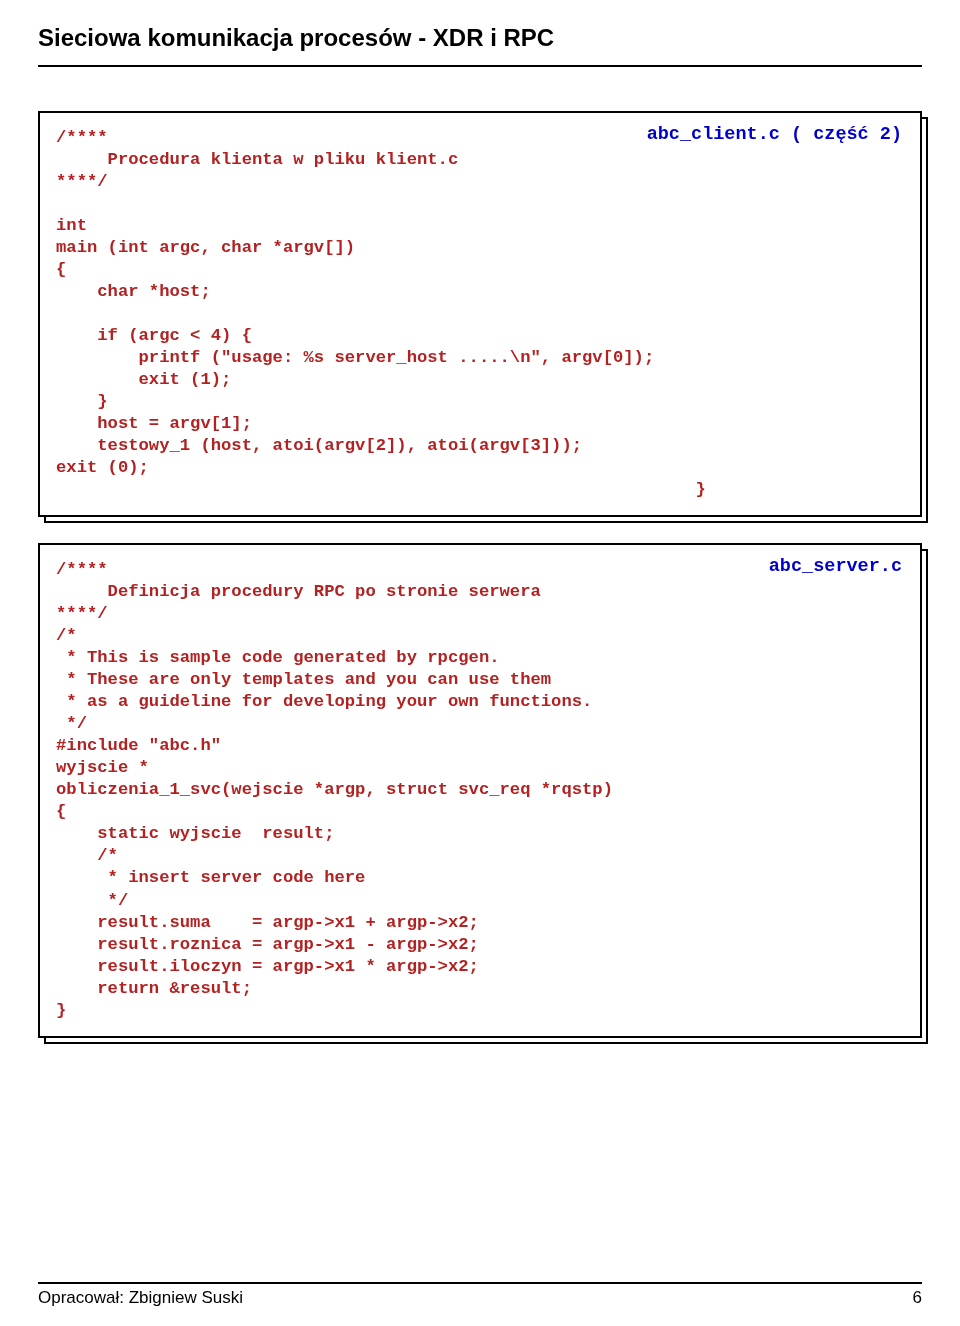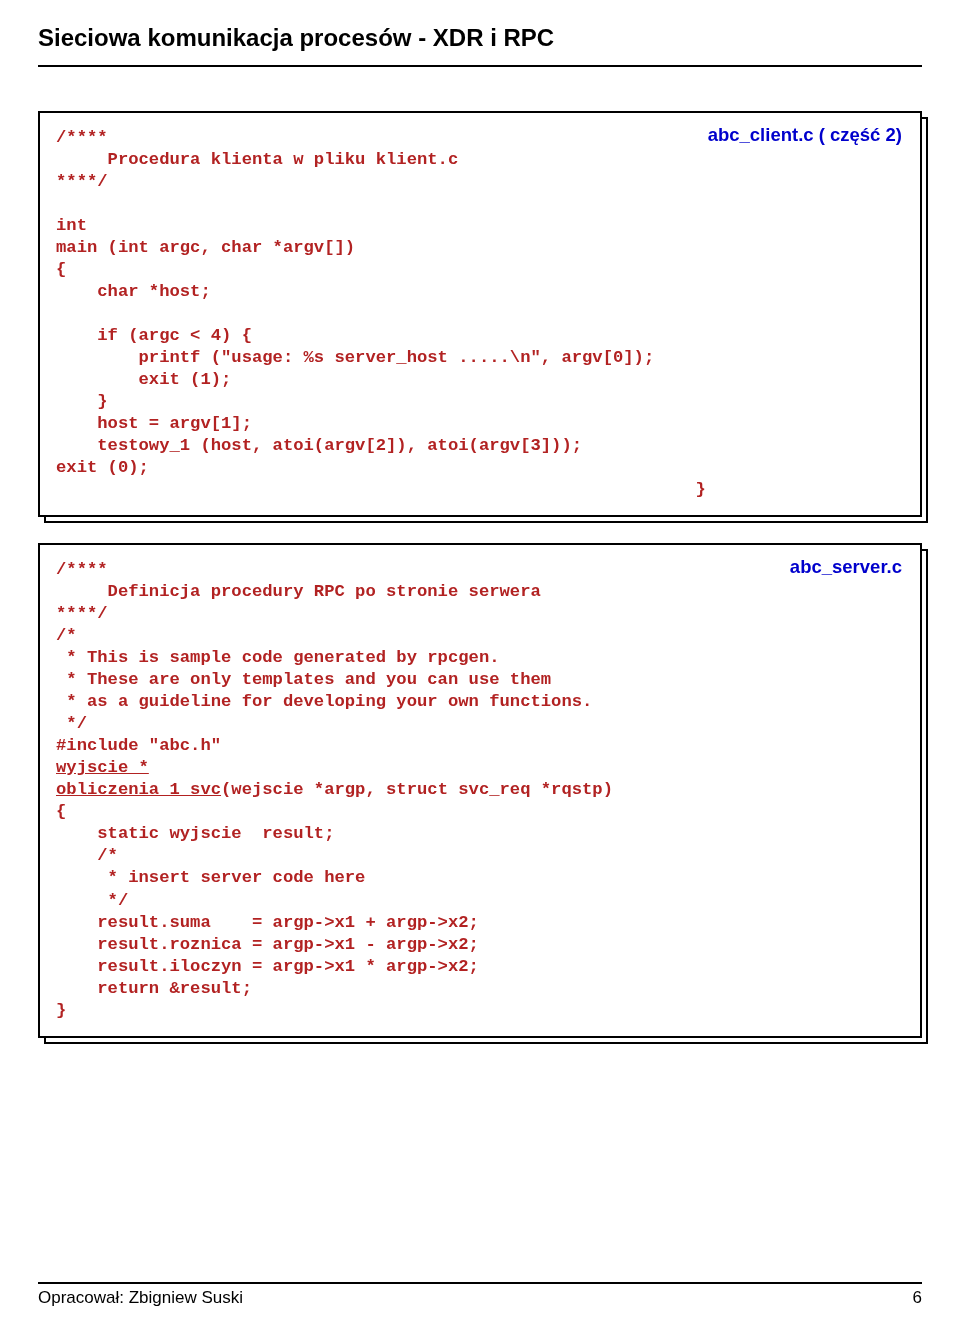--- a/index.html
+++ b/index.html
@@ -45,28 +45,28 @@
     font-weight: bold;
     color: #b22222;
     white-space: pre;
     overflow: hidden;
   }
   .label-right {
     position: absolute;
     right: 18px;
     top: 10px;
     color: #0000cc;
-    font-family: Liberation Sans, sans-serif;
+    font-family: Liberation Mono, monospace;
     font-weight: bold;
     font-size: 18.5px;
     z-index: 2;
   }
   .blue { color: #0000cc; }
   .red  { color: #b22222; }
-  .uline { text-decoration: underline; }
+  .uline { }
   .footer {
     position: absolute;
     bottom: 18px;
     left: 38px;
     right: 38px;
     border-top: 2px solid #000;
     padding-top: 4px;
     display: flex;
     justify-content: space-between;
     font-size: 17px;

